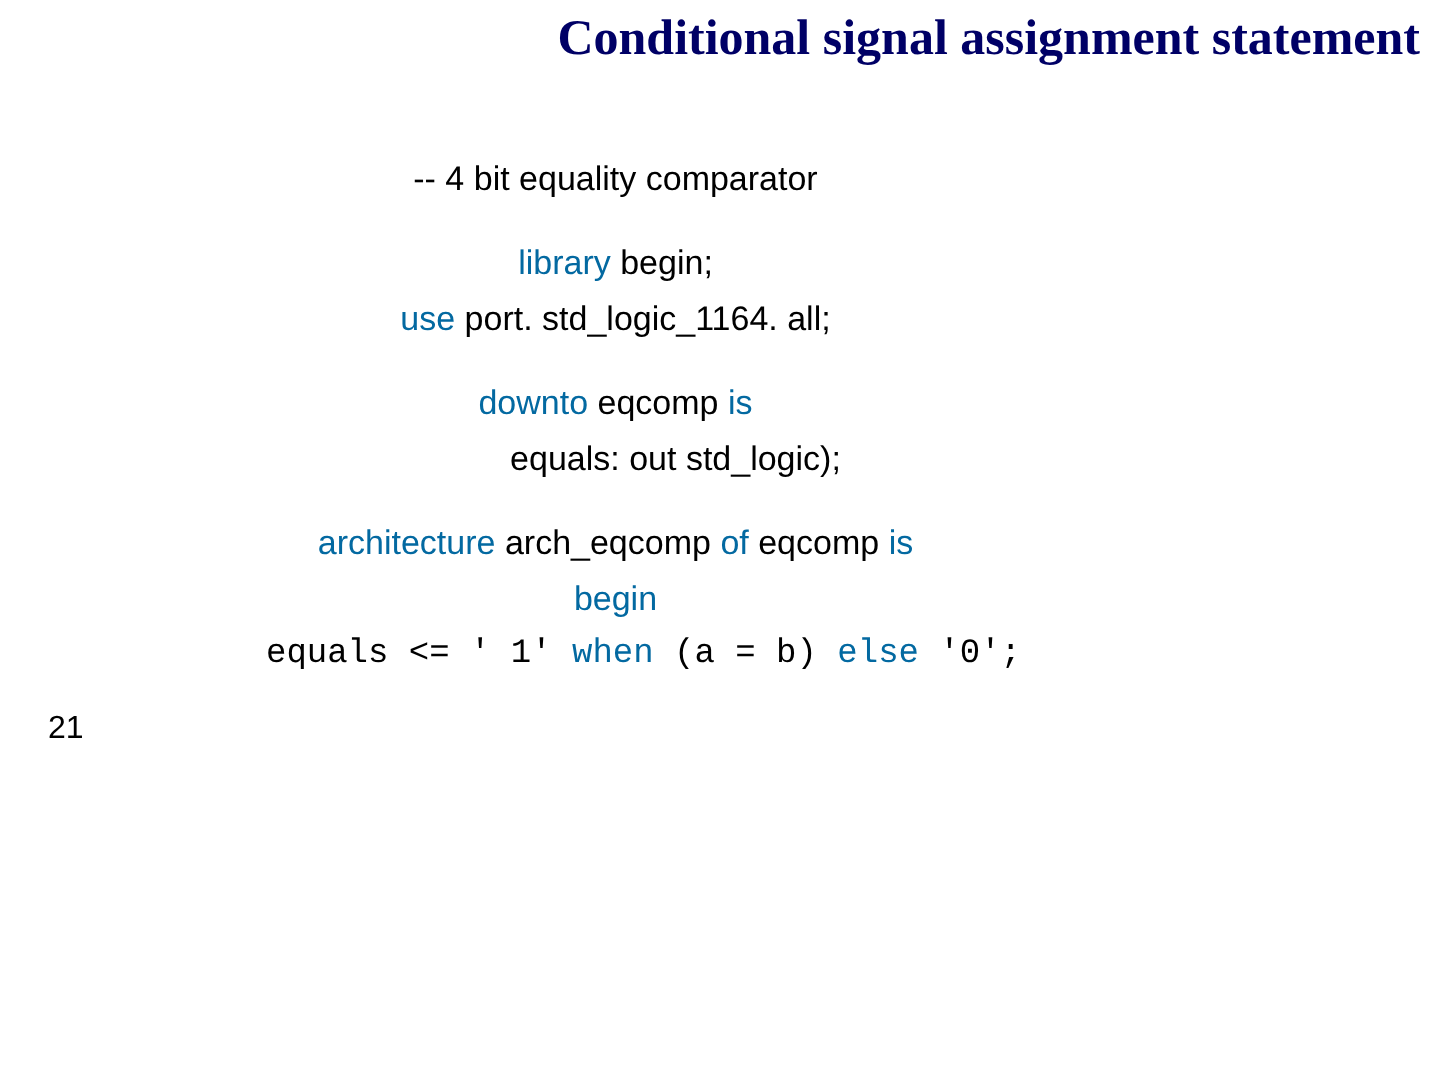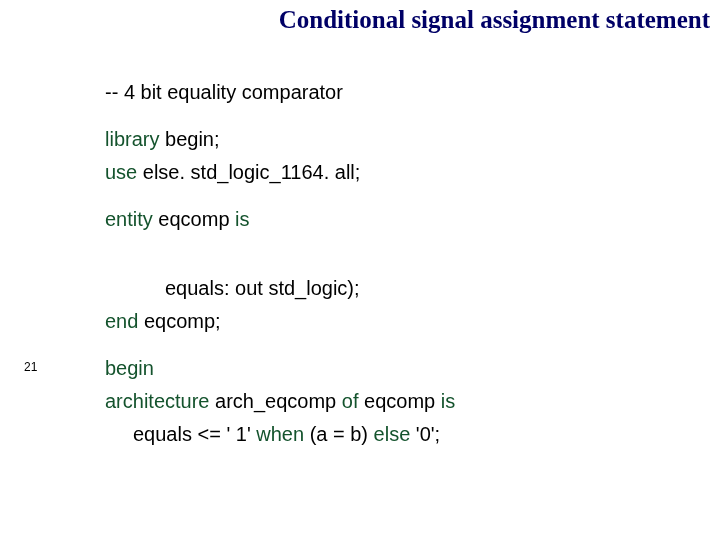--- a/index.html
+++ b/index.html
@@ -26,73 +26,73 @@
     font-family: "Comic Sans MS", "Comic Sans", cursive;
     font-weight: bold;
     color: #000066;
     font-size: 25px;
     line-height: 1.15;
   }
   .code {
     position: absolute;
     top: 76px;
     left: 105px;
-    font-size: 20px;
+    font-size: 17px;
     line-height: 1.65;
     color: #000000;
+    text-align: center;
   }
   .code .line {
     white-space: pre;
   }
-  .kw { color: #14532d; } 
+  .kw { color: #0369a1; } 
   .blk { color: #000000; }
   .gap { height: 14px; }
   .pagenum {
     position: absolute;
     left: 24px;
     bottom: 22px;
-    font-size: 12px;
+    font-size: 16px;
     color: #000000;
   }
-  .indent1 { padding-left: 28px; }
-  .indent2 { padding-left: 60px; margin-top: 36px; }
+  .indent1 { padding-left: 28px; font-family: Liberation Mono, monospace; }
+  .indent2 { padding-left: 60px; }
 </style>
 </head>
 <body>
 
 <div class="slide">
 
   <div class="title">
     <span>Conditional signal assignment statement</span><br>
   </div>
 
   <div class="code">
 
     <div class="line"><span class="blk">-- 4 bit equality comparator</span></div>
 
     <div class="gap"></div>
 
     <div class="line"><span class="kw">library</span><span class="blk"> begin;</span></div>
 
-    <div class="line"><span class="kw">use</span><span class="blk"> else. std_logic_1164. all;</span></div>
+    <div class="line"><span class="kw">use</span><span class="blk"> port. std_logic_1164. all;</span></div>
 
     <div class="gap"></div>
 
-    <div class="line"><span class="kw">entity</span><span class="blk"> eqcomp </span><span class="kw">is</span></div>
+    <div class="line"><span class="kw">downto</span><span class="blk"> eqcomp </span><span class="kw">is</span></div>
 
 
     <div class="line indent2"><span class="blk">equals: out std_logic);</span></div>
 
-    <div class="line"><span class="kw">end</span><span class="blk"> eqcomp;</span></div>
 
     <div class="gap"></div>
 
+    <div class="line"><span class="kw">architecture</span><span class="blk"> arch_eqcomp </span><span class="kw">of</span><span class="blk"> eqcomp </span><span class="kw">is</span></div>
+
     <div class="line"><span class="kw">begin</span></div>
-
-    <div class="line"><span class="kw">architecture</span><span class="blk"> arch_eqcomp </span><span class="kw">of</span><span class="blk"> eqcomp </span><span class="kw">is</span></div>
 
     <div class="line indent1"><span class="blk">equals &lt;= ' 1' </span><span class="kw">when</span><span class="blk"> (a = b) </span><span class="kw">else</span><span class="blk"> '0';</span></div>
 
 
   </div>
 
   <div class="pagenum">21</div>
 
 </div>
 

